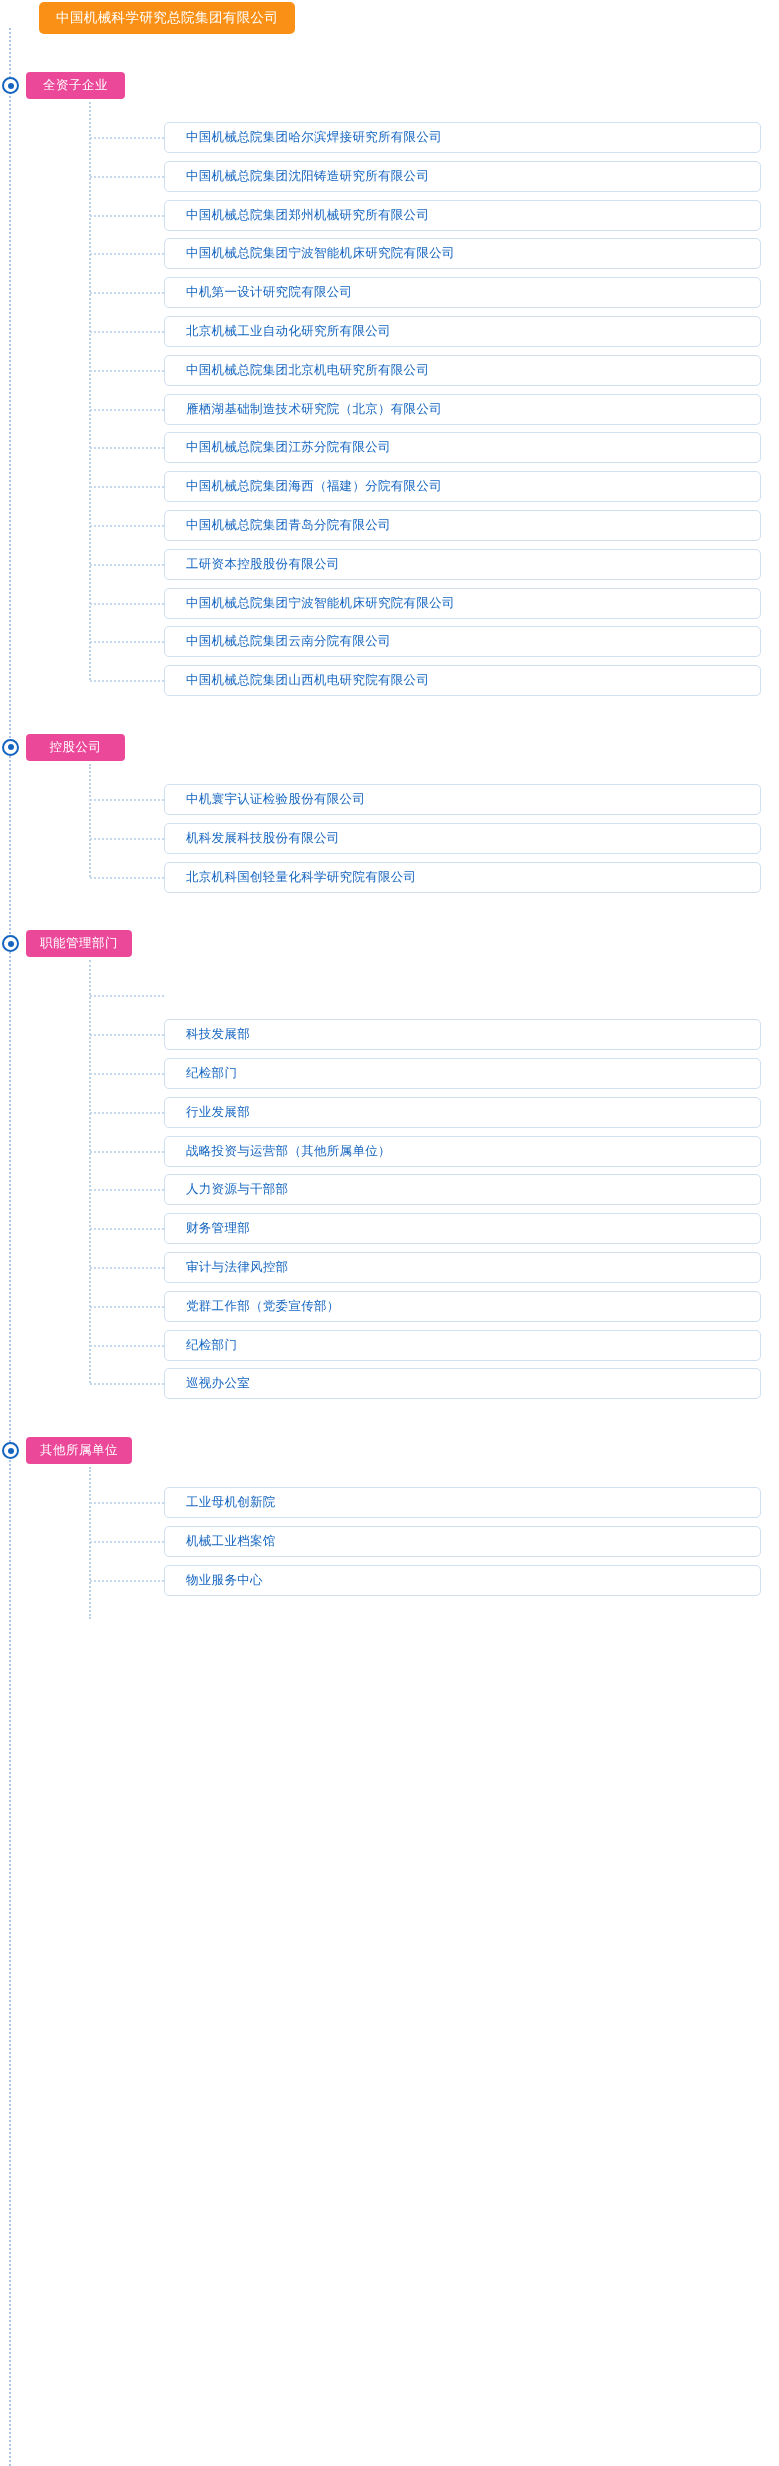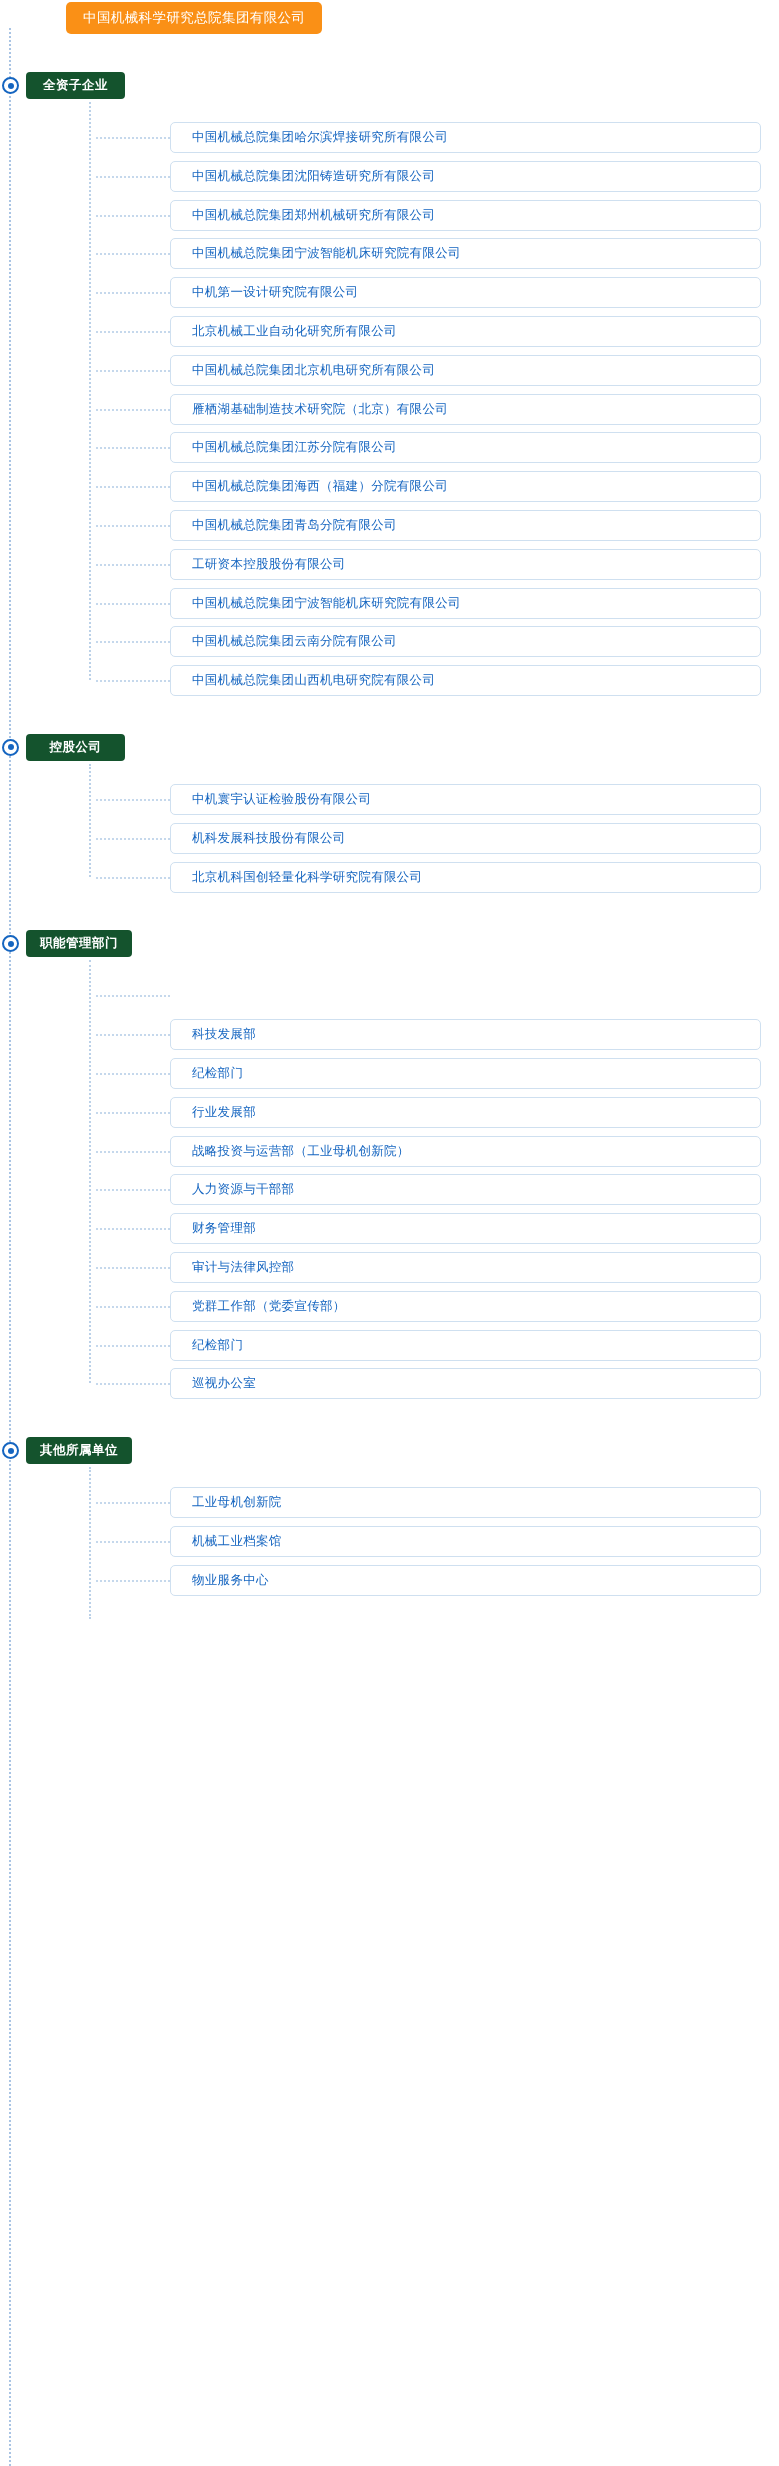--- a/index.html
+++ b/index.html
@@ -28,21 +28,20 @@
     height: 32px;
     background: #F7941D;
     background: #FA9016;
     border-radius: 5px;
     color: #ffffff;
     font-size: 13.5px;
     line-height: 32px;
     padding: 0 17px;
     white-space: nowrap;
     letter-spacing: 0.4px;
-    margin-left: 27px;
   }
 
   
   .trunk {
     position: absolute;
     left: 9px;
     top: 28px;
     bottom: 0;
     width: 0;
     border-left: 2px dotted #A9C4E4;
@@ -78,36 +77,35 @@
     height: 6px;
     border-radius: 50%;
     background: #1565C0;
   }
   .section-title {
     position: absolute;
     left: 26px;
     top: 6px;
     height: 27px;
     min-width: 99px;
-    background: #14532d;
+    background: #ec4899;
     border-radius: 4px;
     color: #ffffff;
     font-size: 12.5px;
     line-height: 27px;
     text-align: center;
     padding: 0 14px;
     white-space: nowrap;
     letter-spacing: 0.5px;
-    font-weight: bold;
   }
 
   
   .section-body {
     position: relative;
-    padding-left: 6px;
+    padding-left: 0;
   }
   .branch-spine {
     position: absolute;
     left: 89px;
     top: -8px;
     width: 0;
     border-left: 2px dotted #BBD1E8;
     z-index: 0;
   }
 
@@ -269,21 +267,21 @@
         <div class="leaf">
           <div class="leaf-connector"></div>
           <div class="leaf-box">纪检部门</div>
         </div>
         <div class="leaf">
           <div class="leaf-connector"></div>
           <div class="leaf-box">行业发展部</div>
         </div>
         <div class="leaf">
           <div class="leaf-connector"></div>
-          <div class="leaf-box">战略投资与运营部（工业母机创新院）</div>
+          <div class="leaf-box">战略投资与运营部（其他所属单位）</div>
         </div>
         <div class="leaf">
           <div class="leaf-connector"></div>
           <div class="leaf-box">人力资源与干部部</div>
         </div>
         <div class="leaf">
           <div class="leaf-connector"></div>
           <div class="leaf-box">财务管理部</div>
         </div>
         <div class="leaf">

